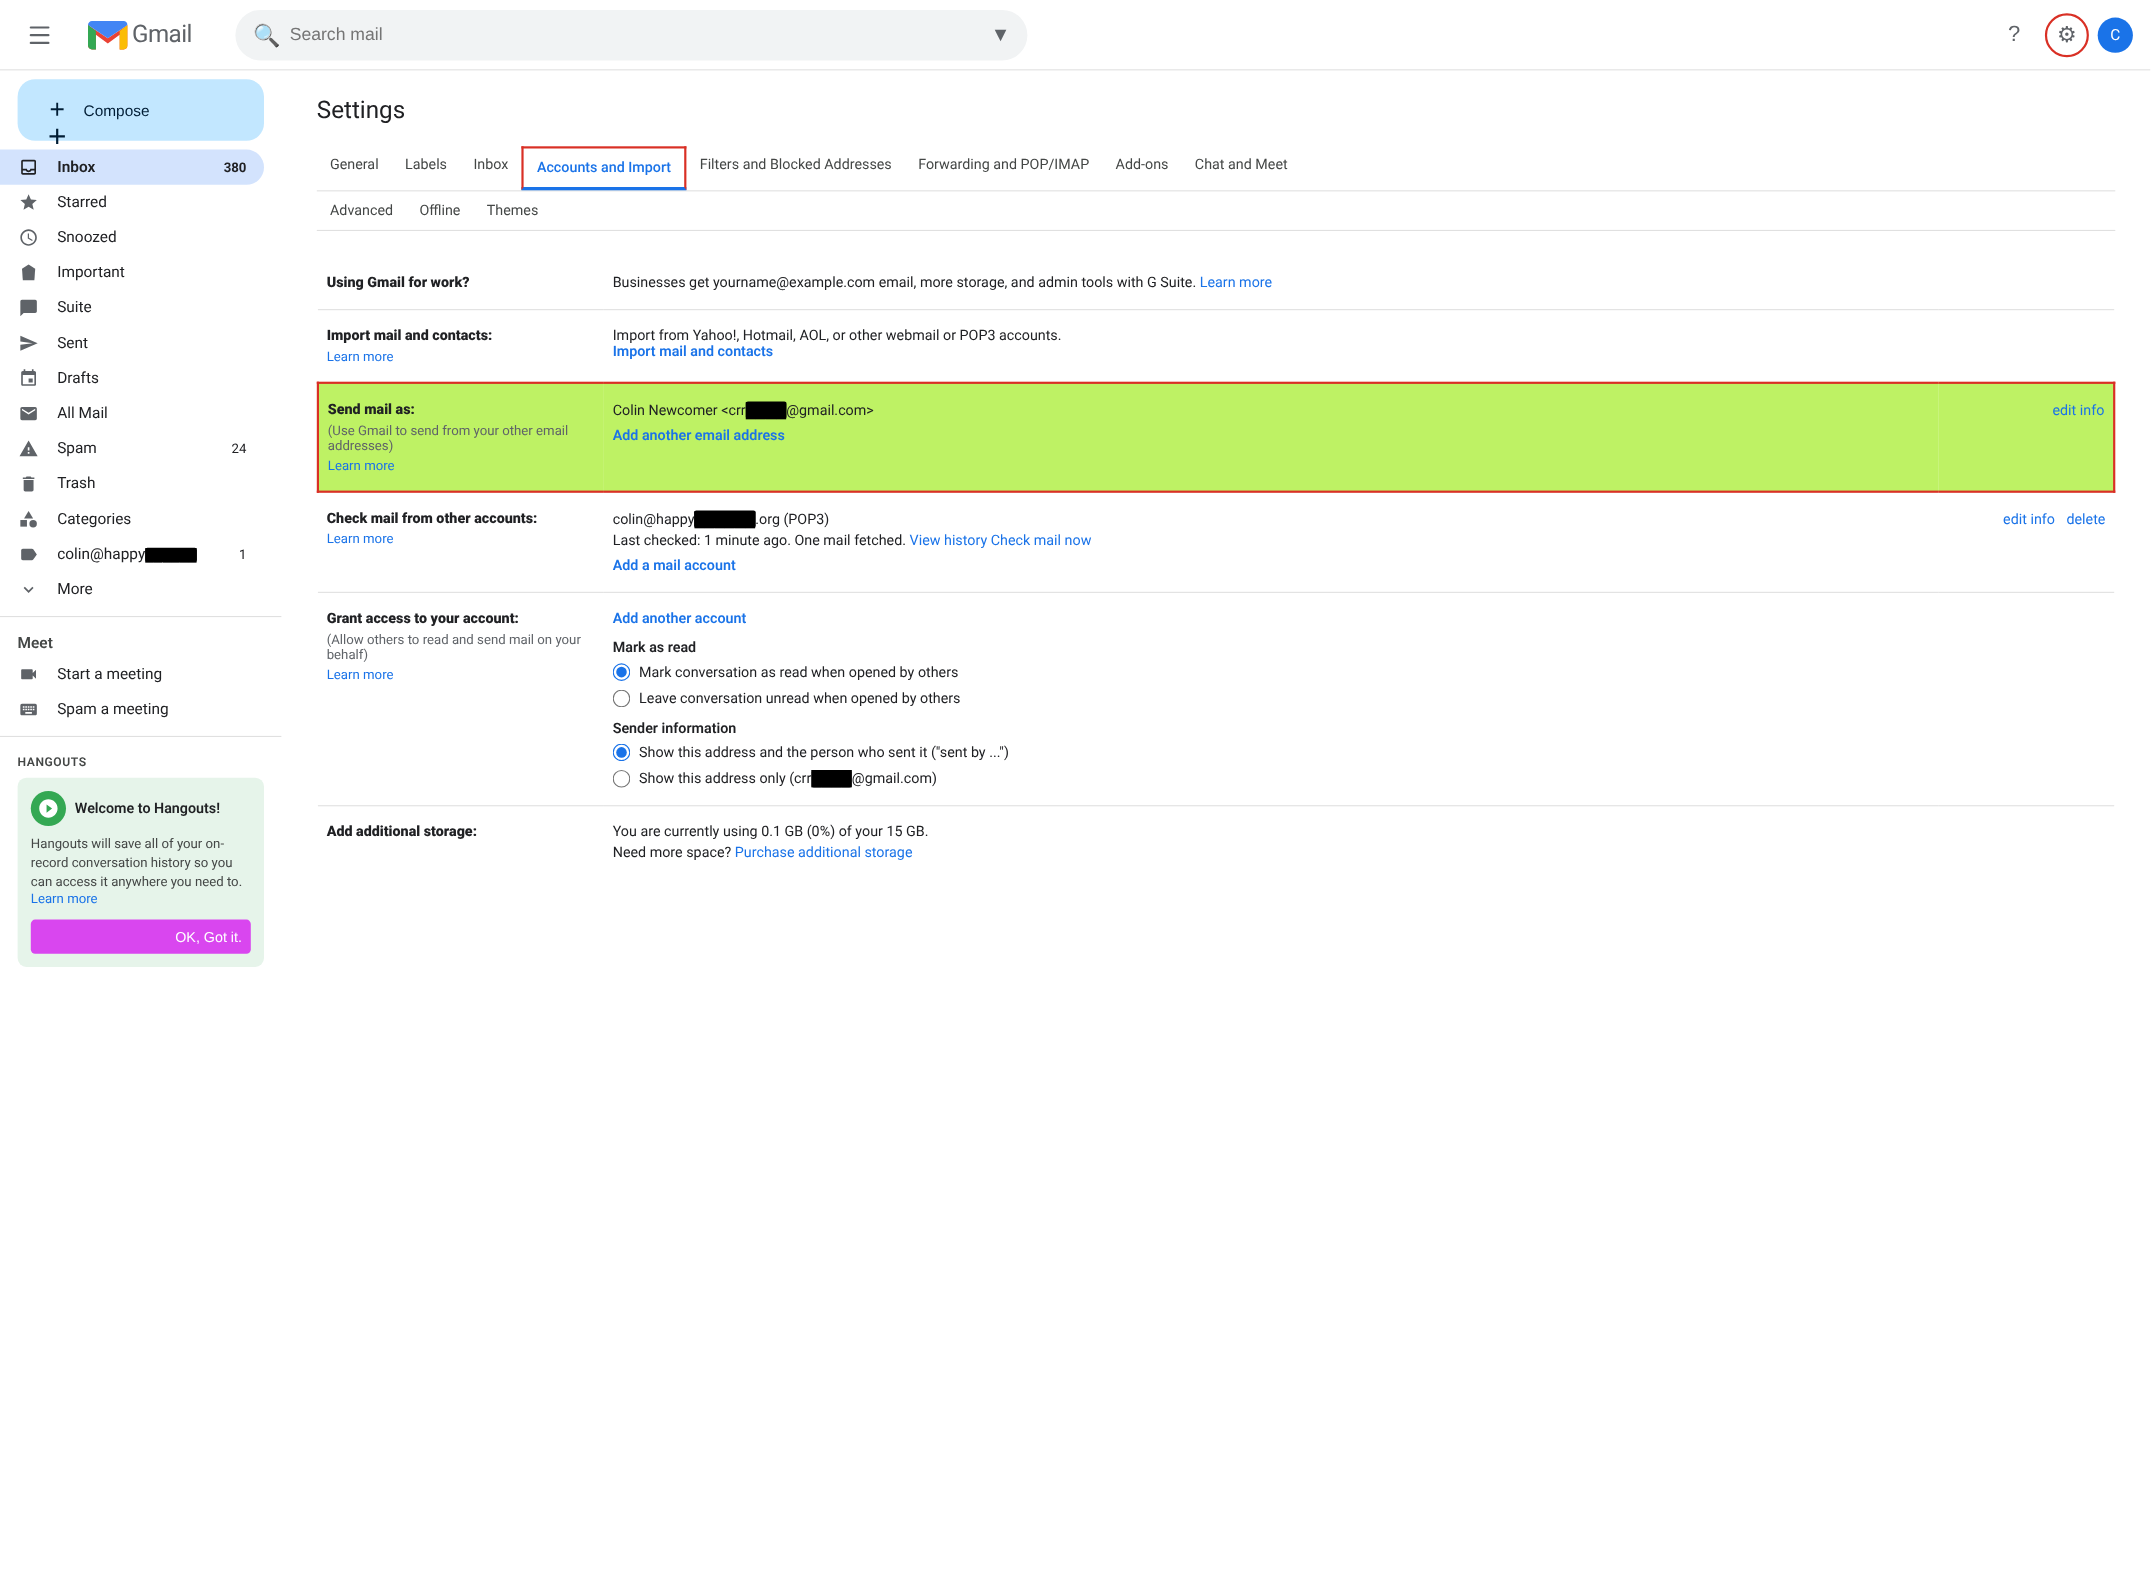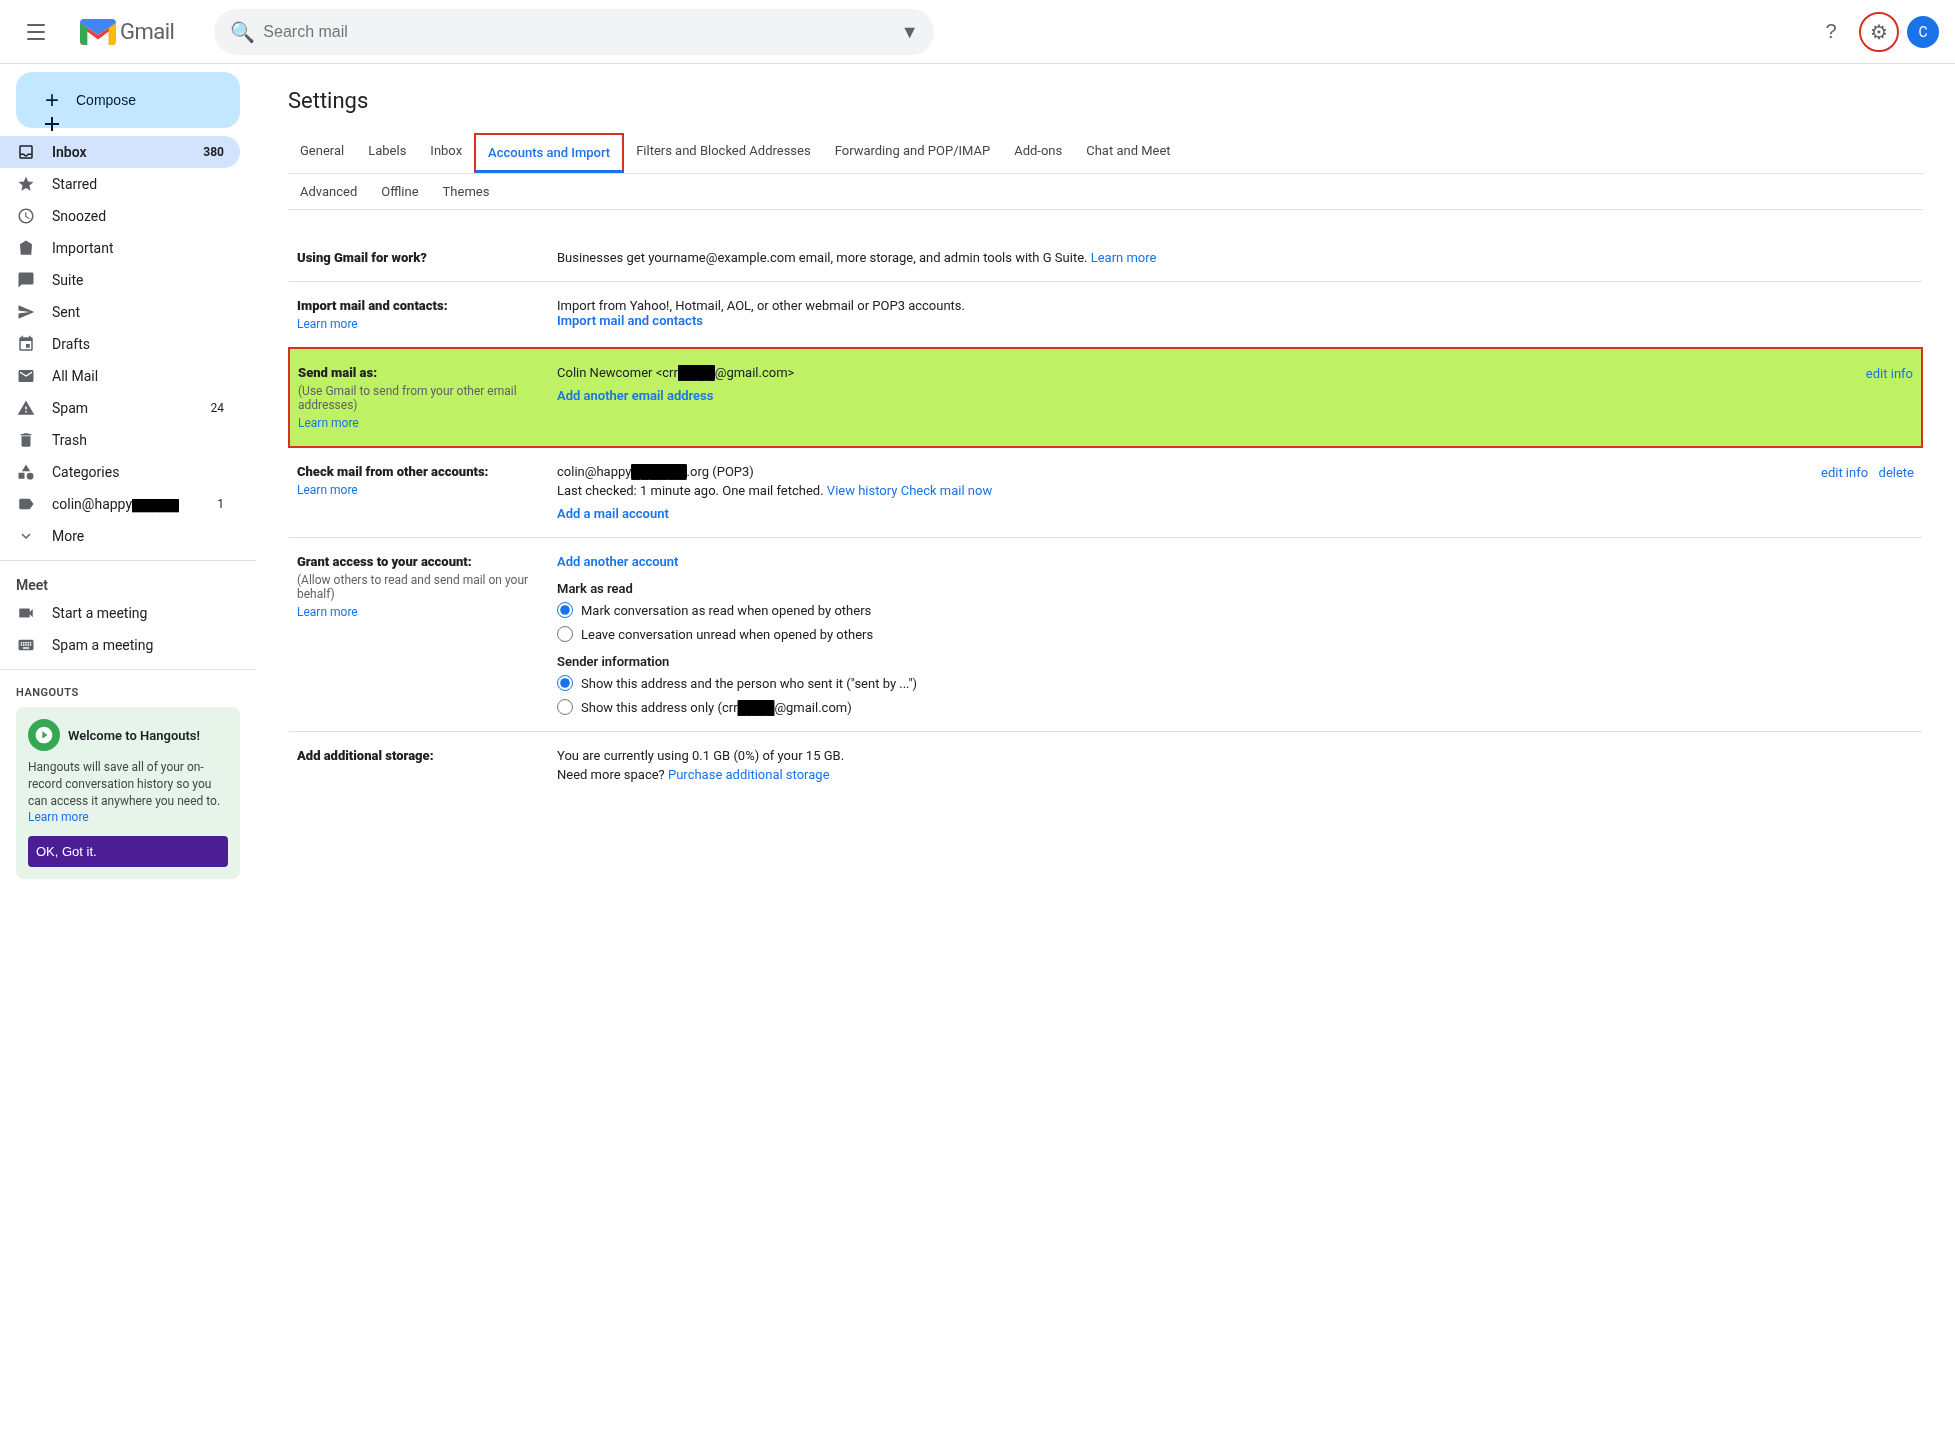--- a/index.html
+++ b/index.html
@@ -44,21 +44,21 @@
 
     
     .hangouts-section { padding: 8px 16px; }
     .hangouts-title { font-size: 11px; color: #444746; font-weight: 600; text-transform: uppercase; letter-spacing: 0.5px; margin-bottom: 8px; }
     .hangouts-card { background: #e6f4ea; border-radius: 8px; padding: 12px; margin-bottom: 8px; }
     .hangouts-card-header { display: flex; align-items: center; gap: 8px; margin-bottom: 8px; }
     .hangouts-avatar { width: 32px; height: 32px; border-radius: 50%; background: #34a853; color: white; display: flex; align-items: center; justify-content: center; font-size: 18px; flex-shrink: 0; }
     .hangouts-card-title { font-weight: 600; font-size: 13px; }
     .hangouts-card-text { font-size: 12px; color: #444746; line-height: 1.4; }
     .hangouts-card-text a { color: #1a73e8; text-decoration: none; }
-    .hangouts-ok-btn { display: block; width: 100%; padding: 8px; background: #4c1d95; color: white; border: none; border-radius: 4px; font-size: 13px; font-weight: 500; cursor: pointer; margin-top: 10px; text-align: left; }
+    .hangouts-ok-btn { display: block; width: 100%; padding: 8px; background: #d946ef; color: white; border: none; border-radius: 4px; font-size: 13px; font-weight: 500; cursor: pointer; margin-top: 10px; text-align: right; }
 
     
     .content-area { flex: 1; overflow-y: auto; padding: 24px 32px; }
     .settings-title { font-size: 22px; font-weight: 400; color: #202124; margin-bottom: 20px; }
 
     
     .settings-table { width: 100%; border-collapse: collapse; }
     .settings-table tr { border-top: 1px solid #e0e0e0; }
     .settings-table tr:first-child { border-top: none; }
     .settings-row td { padding: 16px 8px; vertical-align: top; }

